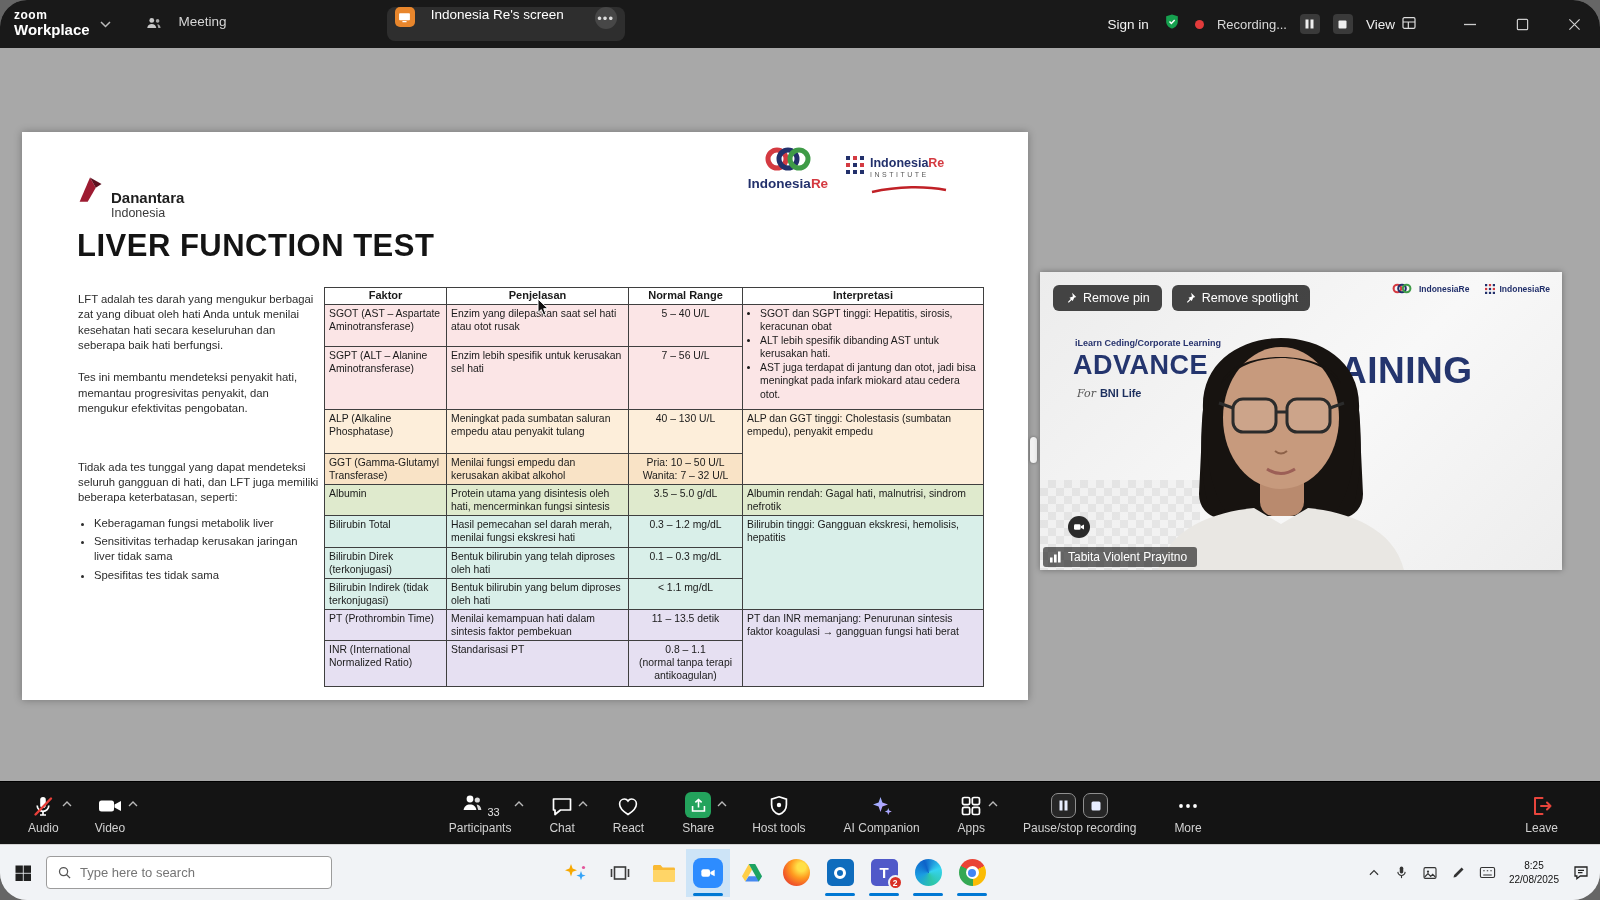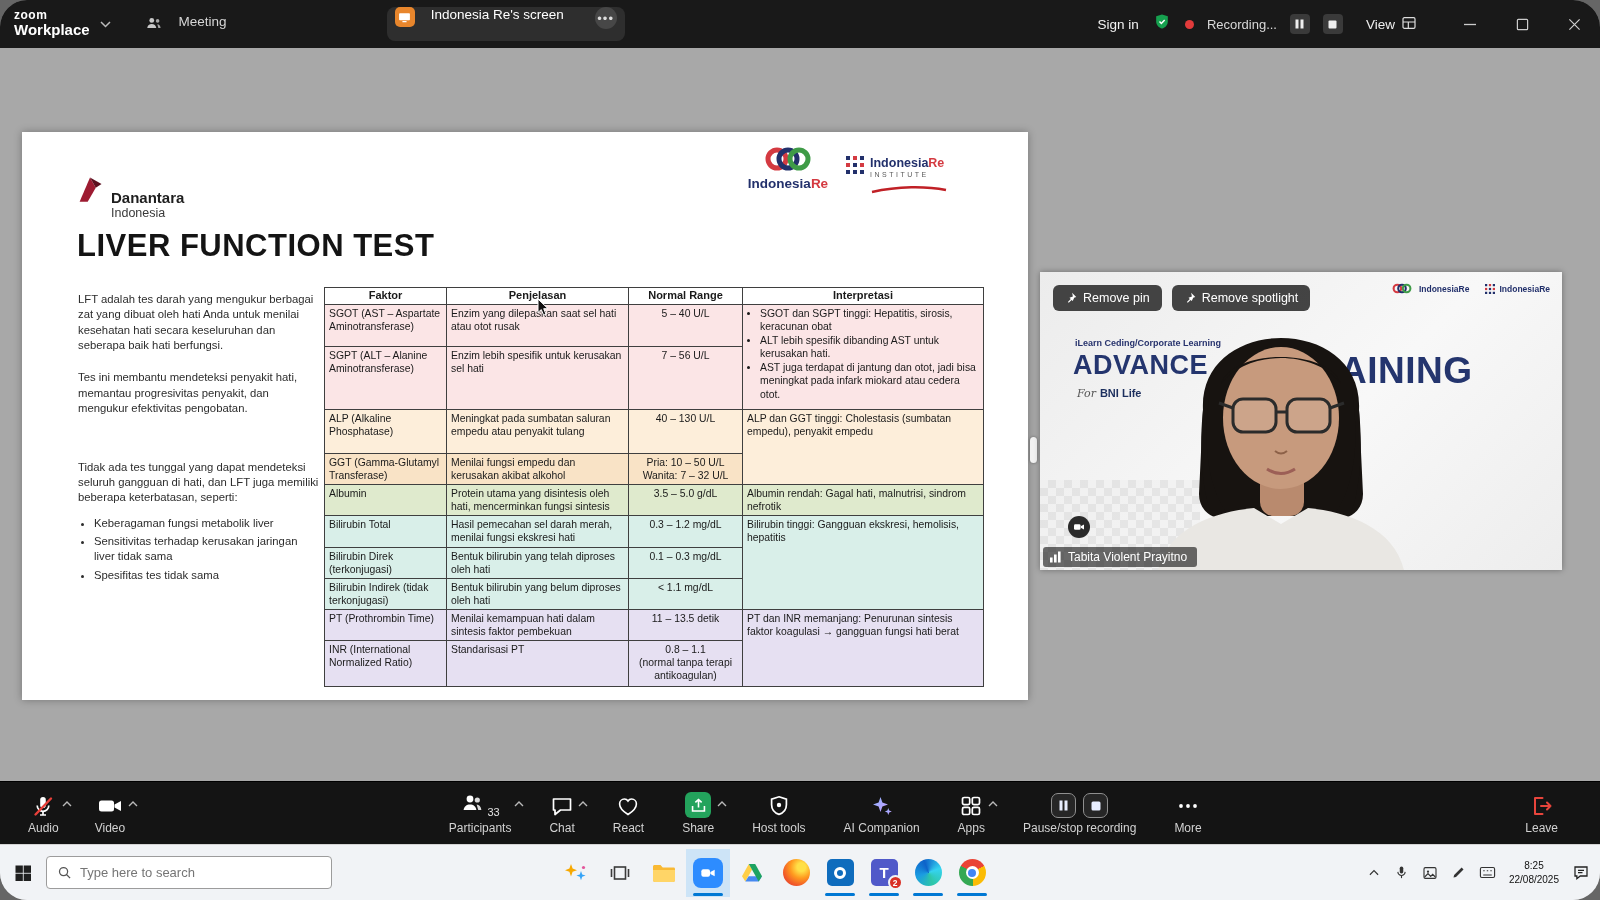--- a/index.html
+++ b/index.html
@@ -17,21 +17,21 @@
   .tab { display:flex; align-items:flex-start; gap:16px; font-size:13.5px; color:#d6d6d6; cursor:pointer; }
   .meeting-tab { margin-left:34px; }
   .active-tab { margin-left:160px; width:238px; height:34px; background:#2e2e2e; border-radius:8px; padding:0 8px 0 8px; color:#fff; }
   .screen-ic { width:20px; height:20px; border-radius:5px; background:#e8862c; display:flex; align-items:center; justify-content:center; flex:0 0 auto; }
   .tab-more { margin-left:auto; width:22px; height:22px; border-radius:50%; background:#474747; color:#ddd; display:flex; align-items:center; justify-content:center; font-size:13px; letter-spacing:1px; }
   .tb-right { margin-left:auto; display:flex; align-items:center; gap:13px; }
   .signin { font-size:13.5px; color:#f2f2f2; cursor:pointer; }
   .rec-dot { width:9px; height:9px; border-radius:50%; background:#e23b3b; }
   .rec-text { font-size:13px; color:#d8d8d8; }
   .tmini { width:20px; height:20px; border-radius:4px; background:#3a3a3a; display:flex; align-items:center; justify-content:center; cursor:pointer; }
-  .view-btn { display:flex; align-items:center; gap:6px; font-size:13.5px; color:#eee; cursor:pointer; margin-left:10px; }
+  .view-btn { display:flex; align-items:center; gap:6px; font-size:13.5px; color:#eee; cursor:pointer; }
   .win-btns { display:flex; margin-left:14px; }
   .win-btn { width:52px; height:48px; display:flex; align-items:center; justify-content:center; cursor:pointer; }
 
   
   .content { position:absolute; top:48px; left:0; width:1600px; height:733px; background:#a8a8a8; }
 
   .slide { position:absolute; left:22px; top:84px; width:1006px; height:568px; background:#fff; box-shadow:0 0 8px rgba(0,0,0,.3); }
   .logo-danantara { position:absolute; left:54px; top:26px; display:flex; align-items:center; gap:7px; }
   .dn-text b { display:block; font-size:15px; color:#1e1e1e; line-height:1.05;margin-top:32px; }
   .dn-text span { display:block; font-size:12.5px; color:#3a3a3a; }

